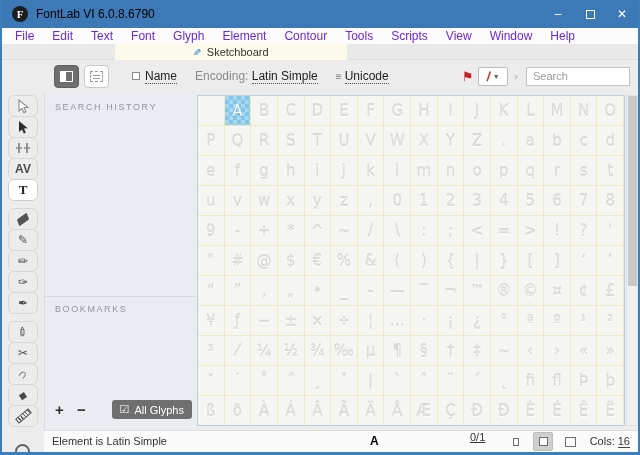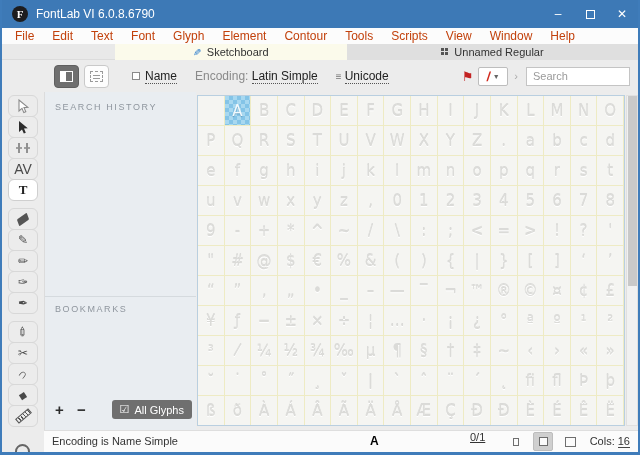--- a/index.html
+++ b/index.html
@@ -7,27 +7,27 @@
   body { font-family:"Liberation Sans", sans-serif; font-size:12px; color:#222; background:#ececec; }
 
   .window { width:640px; height:455px; display:flex; flex-direction:column;
             border-left:2px solid #3f7cba; border-right:2px solid #3f7cba; border-bottom:3px solid #3f7cba; }
 
   
   .titlebar { height:28px; background:#3d79b6; display:flex; align-items:center; flex:none; }
   .app-icon { width:16px; height:16px; border-radius:50%; background:#1d1d1f; color:#fff;
               font-family:"Liberation Serif", serif; font-weight:bold; font-size:11px;
               display:flex; align-items:center; justify-content:center; margin:0 8px 0 10px; }
-  .title { color:#ffffff; font-size:12px; flex:1; }
+  .title { color:#000000; font-size:12px; flex:1; }
   .win-btn { width:32px; height:28px; color:#fff; font-size:12px; display:flex; align-items:center; justify-content:center; }
   .win-max-glyph { width:9px; height:9px; border:1px solid #fff; display:inline-block; }
 
   
   .menubar { height:16px; background:#fcfcfc; display:flex; align-items:center; padding-left:4px; flex:none; }
-  .menu-item { padding:0 9px; font-size:12px; color:#c2410c; line-height:16px; }
+  .menu-item { padding:0 9px; font-size:12px; color:#6d28d9; line-height:16px; }
 
   
   .tabsrow { height:16px; background:#e9e9e9; position:relative; flex:none; border-bottom:1px solid #dcdcdc; }
   .tab { position:absolute; top:0; height:16px; display:flex; align-items:center; justify-content:center; font-size:11px; color:#333; gap:5px; }
   .tab-sketch { left:113px; width:232px; background:#fbfaeb; }
   .tab-doc { left:345px; right:0; background:#dfdfdf; }
   .pen-icon { color:#2a7ccc; font-size:10px; transform:scaleX(-1); display:inline-block; }
   .grid-icon { width:8px; height:8px; display:inline-grid; grid-template-columns:3px 3px; grid-template-rows:3px 3px; gap:1px; }
   .grid-icon span { background:#555; }
 
@@ -60,21 +60,21 @@
   
   .appbody { flex:1; display:flex; min-height:0; }
 
   
   .sidebar { width:42px; background:#ececec; position:relative; overflow:hidden; flex:none;
              display:flex; flex-direction:column; align-items:center; padding-top:4px; }
   .tool { width:30px; height:22px; border:1px solid #d8d8d8; border-radius:6px; background:#ececec;
           display:flex; align-items:center; justify-content:center; color:#4a4a4a; font-size:12px; flex:none; margin-top:-1px; }
   .tool.active { background:#fff; border-color:#cfcfcf; }
   .tool.gap { margin-top:7px; }
-  .tool-av { font-size:14px; font-weight:normal; letter-spacing:0; }
+  .tool-av { font-size:12px; font-weight:bold; letter-spacing:0; }
   .tool-t { font-family:"Liberation Serif", serif; font-weight:bold; font-size:13px; color:#222; }
   .eraser-shape { width:12px; height:7px; background:#555; border-radius:1px; transform:rotate(-35deg) skewX(-15deg); }
   .magnet-glyph { font-weight:bold; font-size:12px; transform:rotate(40deg); display:inline-block; }
   .bucket-glyph { font-size:11px; transform:rotate(12deg); display:inline-block; }
   .ruler-shape { width:17px; height:6px; border:1px solid #555; transform:rotate(-40deg);
                  background:repeating-linear-gradient(90deg, transparent 0 2px, #555 2px 3px); }
   .loupe { position:absolute; bottom:-7px; left:13px; width:15px; height:15px; border:2px solid #666; border-radius:50%; background:#ececec; }
   .rot45 { transform:rotate(-45deg); display:inline-block; }
 
   
@@ -150,29 +150,20 @@
       <span class="menu-item">Scripts</span>
       <span class="menu-item">View</span>
       <span class="menu-item">Window</span>
       <span class="menu-item">Help</span>
     </div>
 
   <div class="tabsrow">
     <div class="tab tab-sketch">
       <span class="pen-icon">✎</span>
       <span>Sketchboard</span>
-    </div>
-    <div class="tab tab-doc">
-      <span class="grid-icon">
-          <span></span>
-          <span></span>
-          <span></span>
-          <span></span>
-        </span>
-      <span>Unnamed Regular</span>
     </div>
   </div>
 
   <div class="toolbar">
     <div class="view-btn active">
       <span class="vb-icon1">
           <span></span>
         </span>
     </div>
     <div class="view-btn inactive">
@@ -455,21 +446,21 @@
               <div class="cell">Ê</div>
               <div class="cell">Ë</div>
             </div>
           <div class="vscroll">
             <div class="vthumb"></div>
           </div>
         </div>
       </div>
 
       <div class="statusbar">
-        <span class="sb-msg">Encoding is Name Simple</span>
+        <span class="sb-msg">Element is Latin Simple</span>
         <span class="sb-glyph">A</span>
         <span class="sb-count">0/1</span>
         <div class="sb-sizes">
           <div class="size-btn">
               <span class="sq sq-s"></span>
             </div>
           <div class="size-btn pressed">
               <span class="sq sq-m"></span>
             </div>
           <div class="size-btn">

